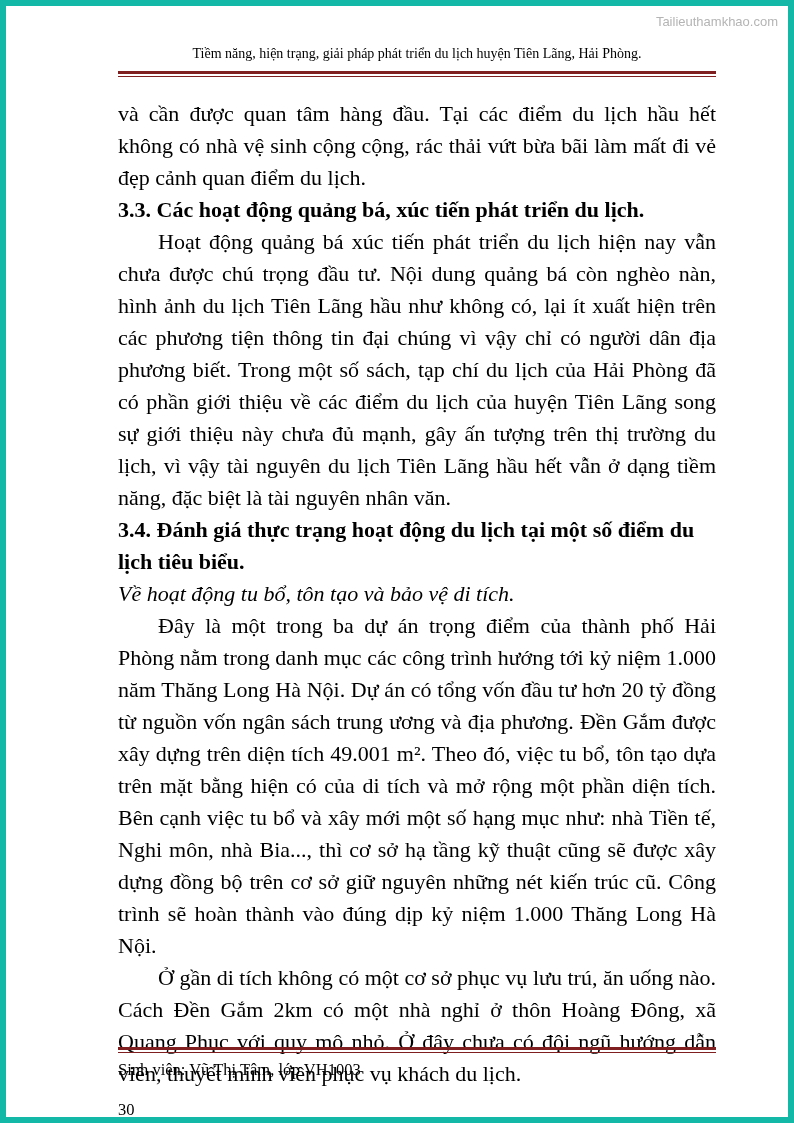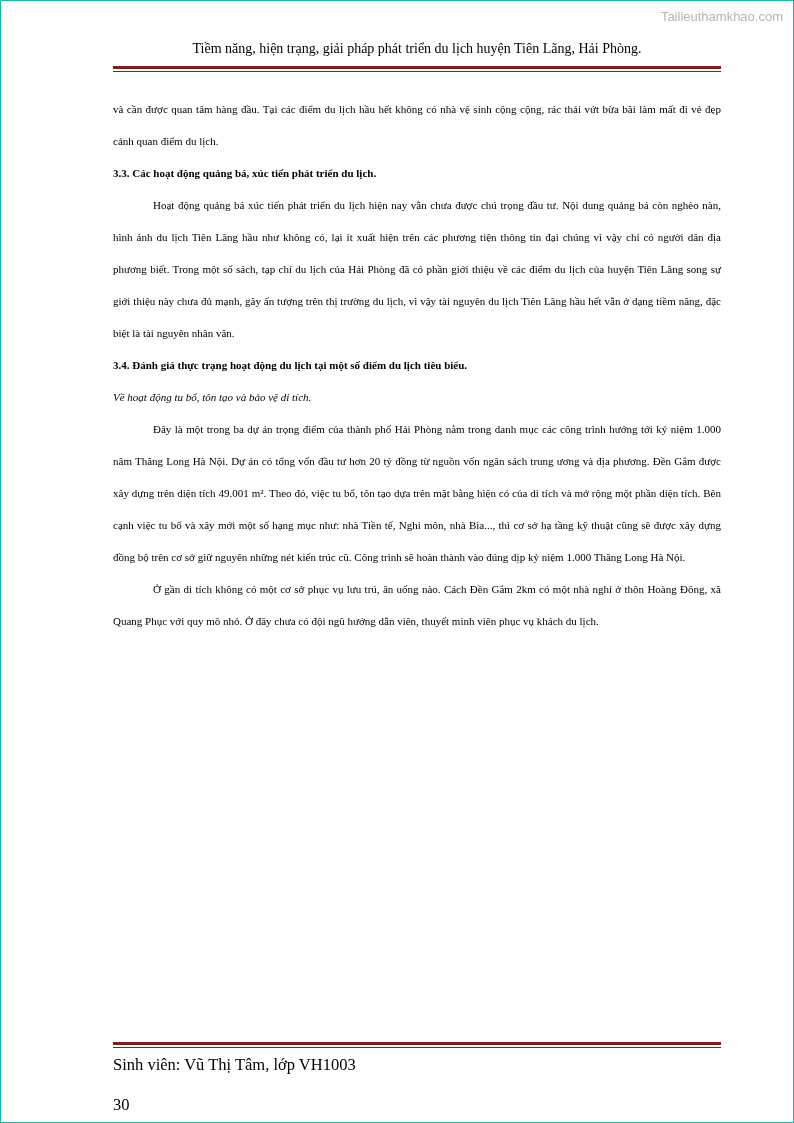--- a/index.html
+++ b/index.html
@@ -5,42 +5,42 @@
   :root{ --rule:#7f1f1f; }
   html,body{margin:0;padding:0;background:#ffffff;}
   .page{
     position:relative;
     width:794px;height:1123px;
     background:#ffffff;
     font-family:"Liberation Serif","DejaVu Serif",serif;
     color:#000;
     overflow:hidden;
     box-sizing:border-box;
-    border:1px solid #14b8a6;
+    border:6px solid #14b8a6;
   }
   .watermark{
     position:absolute;top:8px;right:10px;
     font-family:"Liberation Sans","DejaVu Sans",sans-serif;
     font-size:13px;color:#b4b4b4;
   }
   header{position:absolute;top:40px;left:112px;right:72px;}
   .header-title{
     text-align:center;
     font-size:14px;
     white-space:nowrap;
   }
   .rule{
     margin-top:9px;
     border-top:3px solid var(--rule);
     border-bottom:1px solid var(--rule);
     height:2px;
   }
   main{
     position:absolute;top:92px;left:112px;right:72px;
-    font-size:11px;line-height:32px;
+    font-size:22px;line-height:32px;
   }
   main p{margin:0;padding:0;}
   p.body{text-align:justify;text-indent:40px;}
   p.body-flush{text-align:justify;}
   p.heading{font-weight:bold;}
   p.heading-italic{font-weight:bold;font-style:italic;}
   p.italic{font-style:italic;}
   footer{position:absolute;left:112px;right:72px;top:1041px;}
   .footer-rule{
     border-top:3px solid var(--rule);

